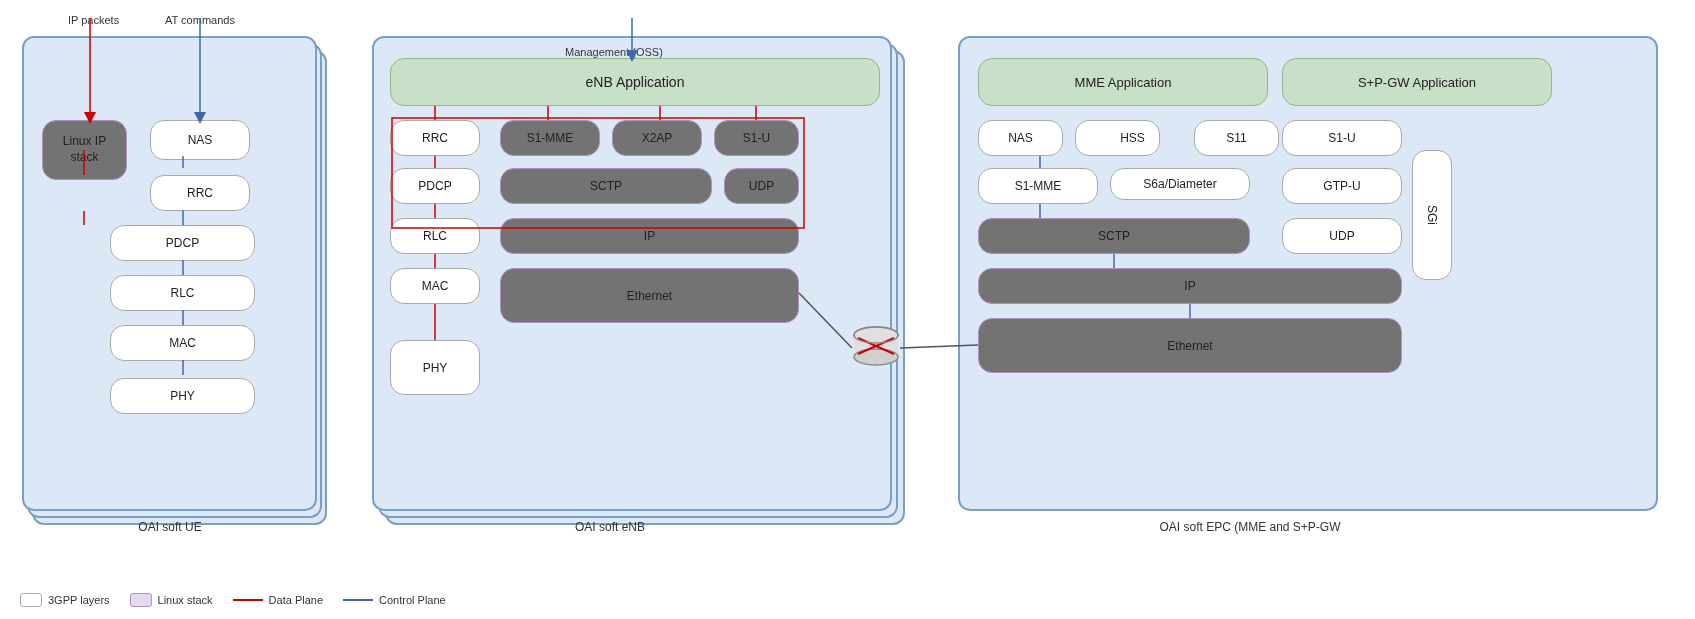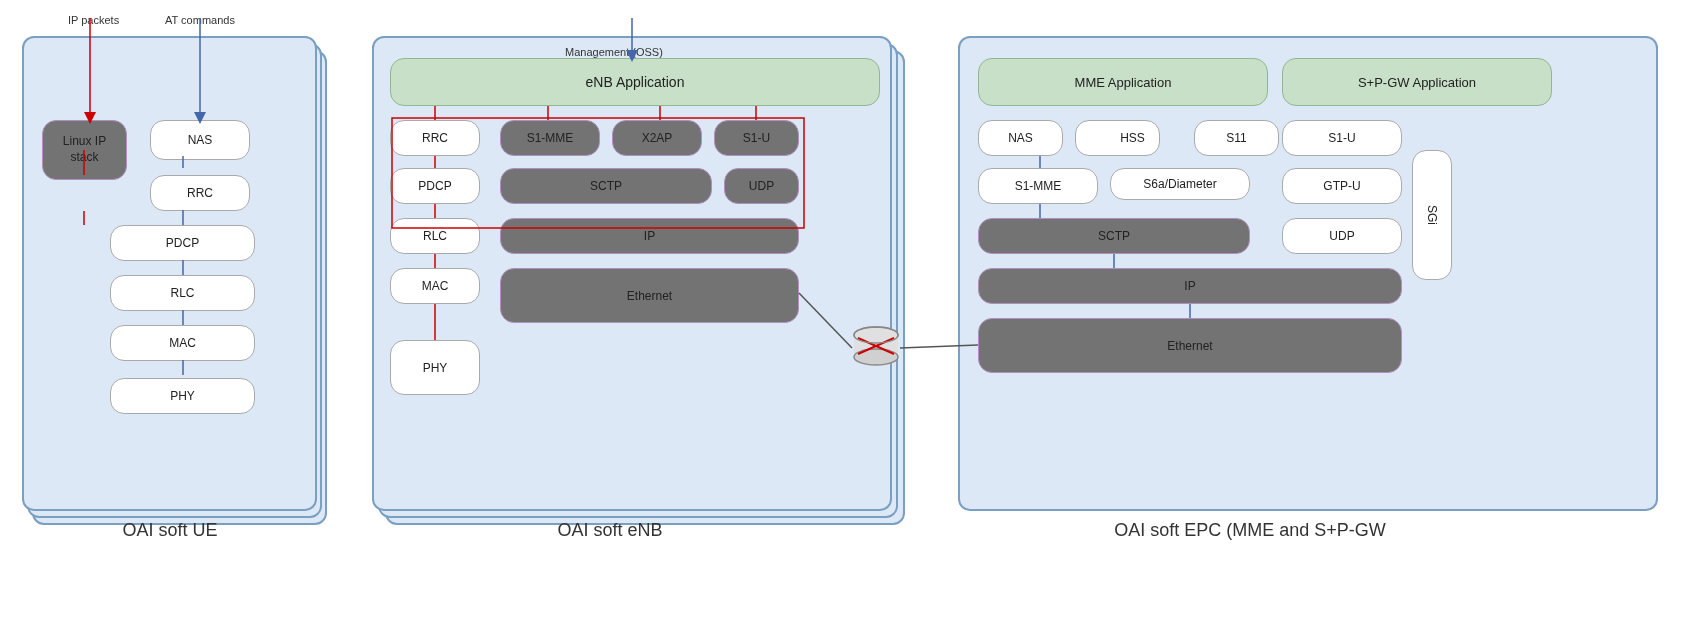--- a/index.html
+++ b/index.html
@@ -23,21 +23,21 @@
     
     .section {
       position: absolute;
       border-radius: 12px;
       border: 2px solid #7a9fc2;
       background: #dce8f5;
     }
 
     .section-label {
       position: absolute;
-      font-size: 18px;
+      font-size: 12px;
       font-weight: normal;
       color: #333;
       text-align: center;
     }
 
     
     .layer-box {
       position: absolute;
       border-radius: 14px;
       border: 1.5px solid #aaa;
@@ -353,14 +353,32 @@
     <ellipse cx="28" cy="15" rx="22" ry="8" fill="#e0e0e0" stroke="#888" stroke-width="1.5"></ellipse>
     <rect x="6" y="15" width="44" height="22" fill="#e0e0e0" stroke="none"></rect>
     <ellipse cx="28" cy="37" rx="22" ry="8" fill="#d0d0d0" stroke="#888" stroke-width="1.5"></ellipse>
 
     <line x1="10" y1="18" x2="46" y2="34" stroke="#cc0000" stroke-width="2"></line>
     <line x1="46" y1="18" x2="10" y2="34" stroke="#cc0000" stroke-width="2"></line>
 
     <ellipse cx="28" cy="15" rx="22" ry="8" fill="none" stroke="#888" stroke-width="1.5"></ellipse>
   </svg>
 
+  <div class="legend">
+    <div class="legend-item">
+      <div class="legend-box-white"></div>
+      <span>3GPP layers</span>
+    </div>
+    <div class="legend-item">
+      <div class="legend-box-purple"></div>
+      <span>Linux stack</span>
+    </div>
+    <div class="legend-item">
+      <div class="legend-line-red"></div>
+      <span>Data Plane</span>
+    </div>
+    <div class="legend-item">
+      <div class="legend-line-blue"></div>
+      <span>Control Plane</span>
+    </div>
+  </div>
 
 </div>
 
 </body></html>

